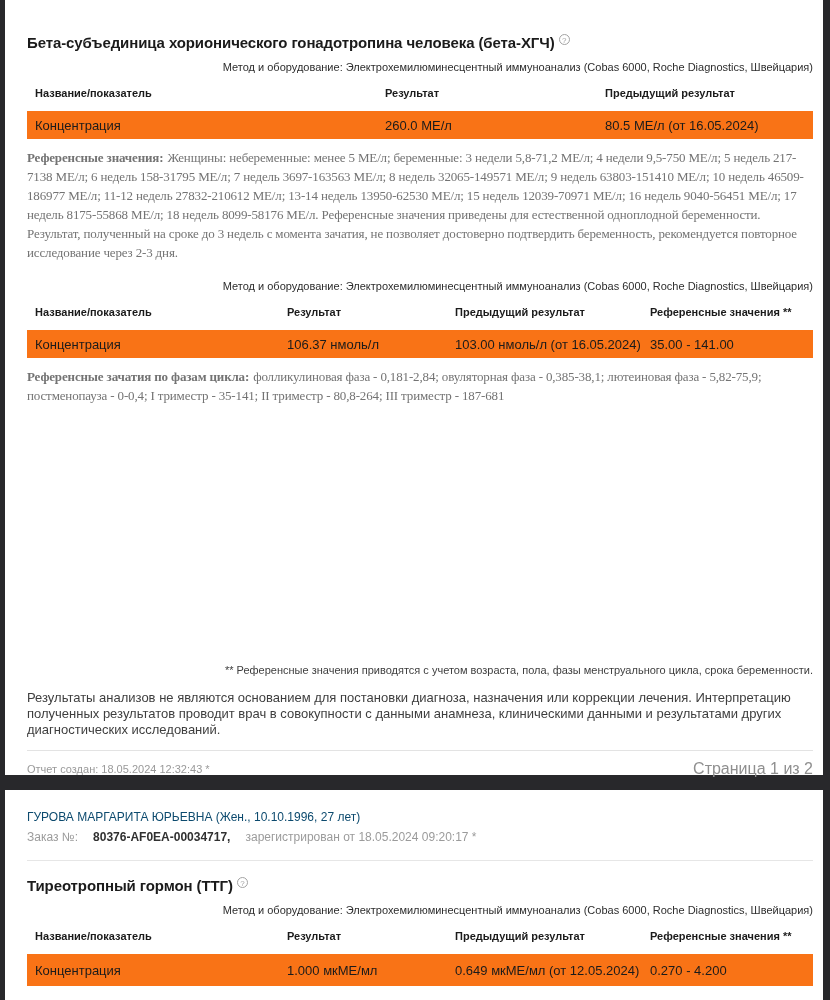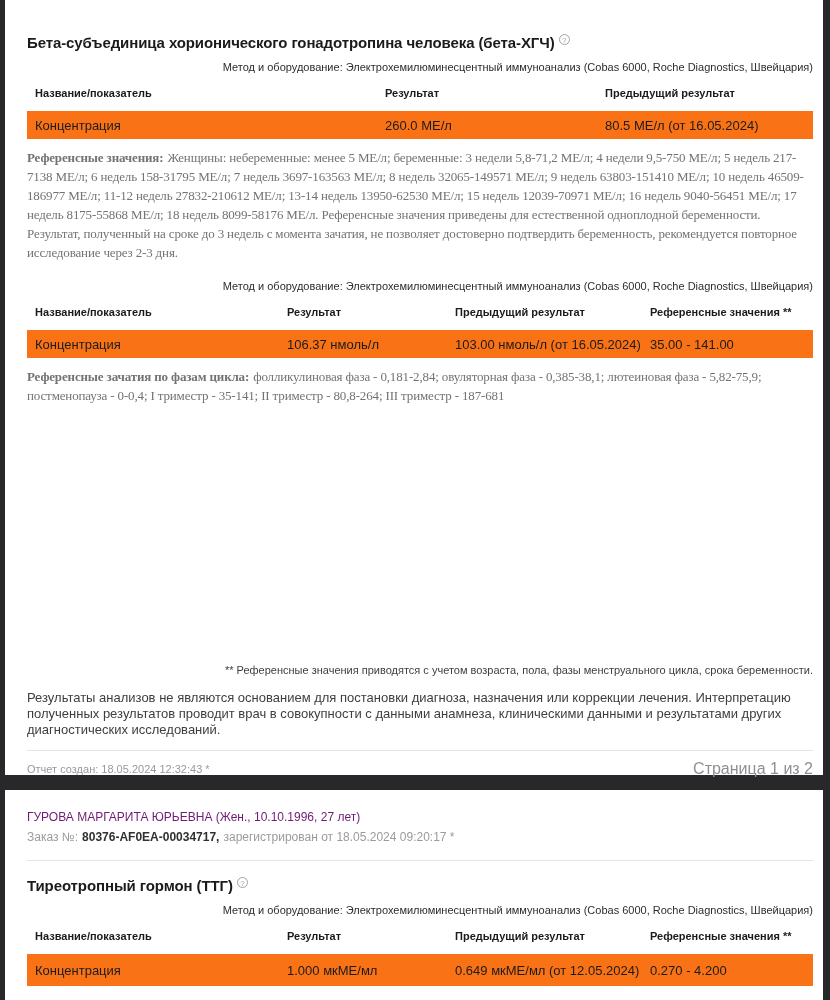--- a/index.html
+++ b/index.html
@@ -99,23 +99,23 @@
   .footer-row {
     display: flex;
     justify-content: space-between;
     align-items: center;
     margin-top: 9px;
   }
   .created { font-size: 11px; color: #9a9a9a; }
   .pagenum { font-size: 16px; color: #8f8f8f; }
 
   .patient-block { padding-top: 20px; }
-  .patient-name { font-size: 12px; color: #701a75; }
+  .patient-name { font-size: 12px; color: #0c4a6e; }
   .order-line { font-size: 12px; color: #9b9b9b; margin-top: 6px; }
-  .order-num { font-weight: bold; color: #303030; margin: 0 4px; }
+  .order-num { font-weight: bold; color: #303030; margin: 0 15px; }
   .divider2 { border-top: 1px solid #e6e6e6; margin-top: 16px; }
   .sec3-title { margin-top: 16px; }
   .trow-tall { height: 32px; }
 </style>
 </head>
 <body>
 
 <div class="canvas">
 
   <div class="page page1">

